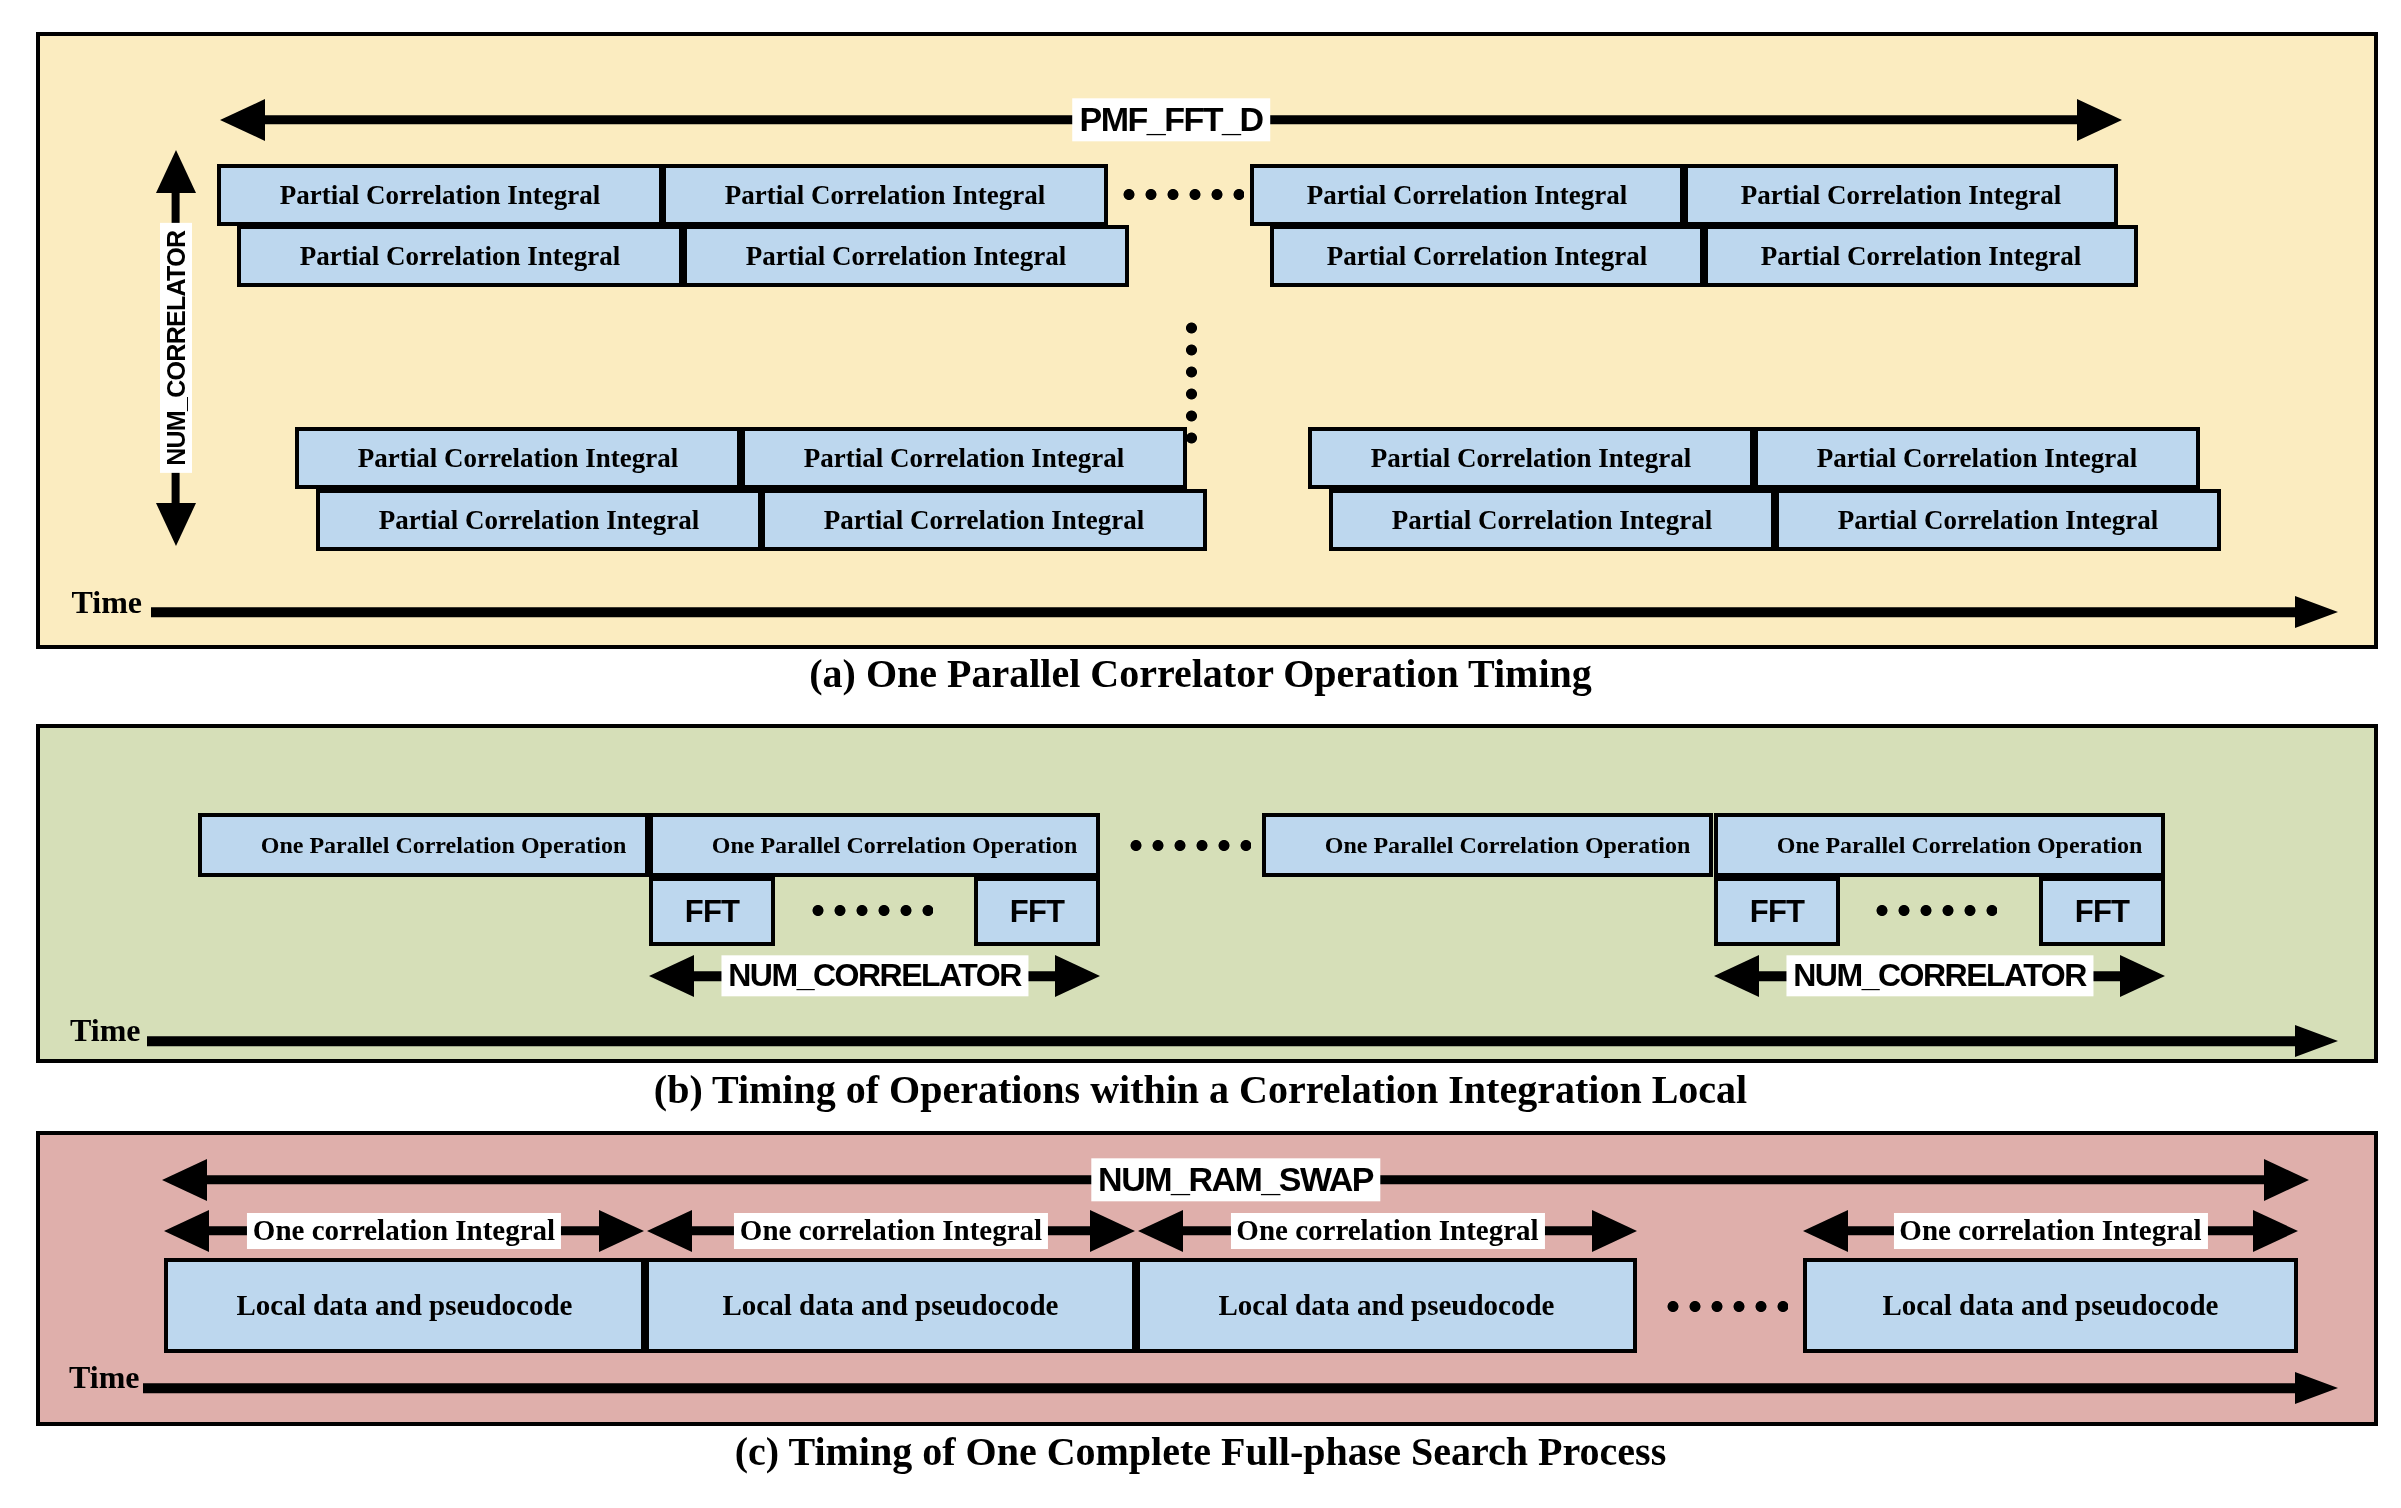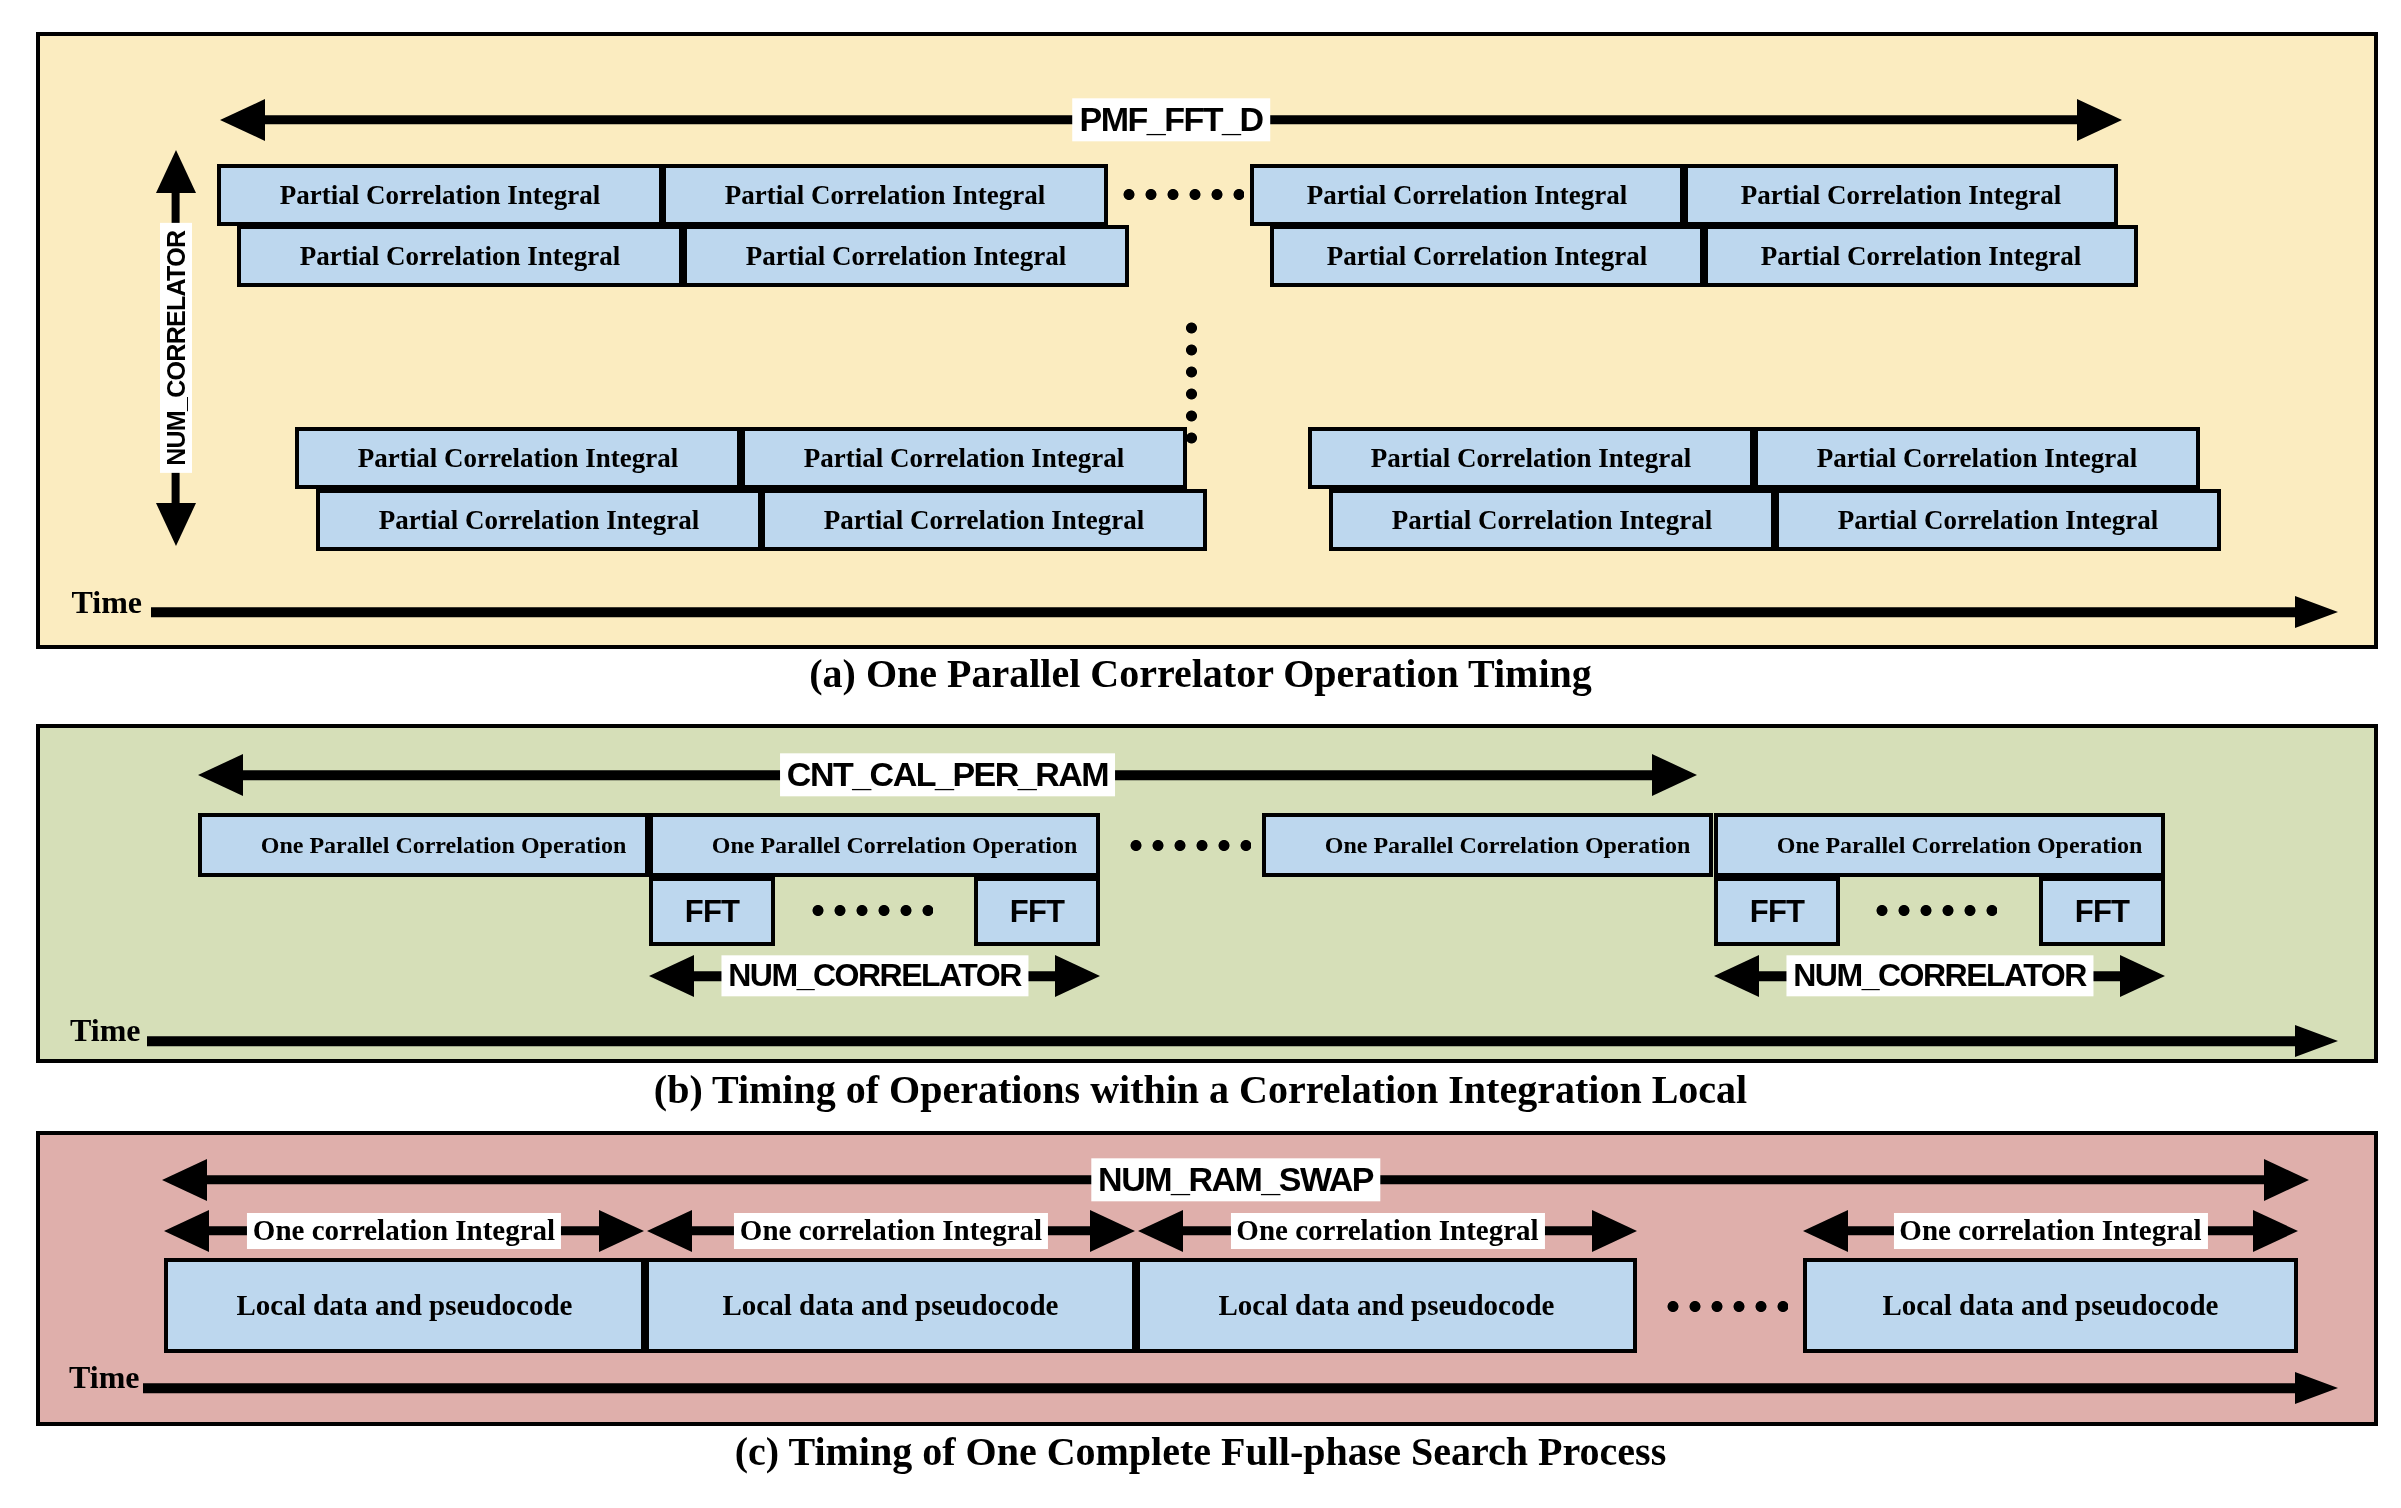--- a/index.html
+++ b/index.html
@@ -138,26 +138,20 @@
     <span class="time" style="left:31.5px;top:548px;">Time</span>
     <div class="tarrow" style="left:111px;top:559px;width:2187px;">
       <i class="line"></i>
       <i class="hr"></i>
     </div>
   </section>
   <div class="caption" style="top:650px;">(a) One Parallel Correlator Operation Timing</div>
 
   <section class="panel" id="panel-b">
 
-    <div class="harrow" style="left:158px;top:17.6px;width:1499px;">
-      <i class="hl"></i>
-      <i class="line"></i>
-      <i class="hr"></i>
-      <span class="albl">CNT_CAL_PER_RAM</span>
-    </div>
 
     <div class="pbox op" style="left:158px;top:85px;width:451px;">One Parallel Correlation Operation</div>
     <div class="pbox op" style="left:609px;top:85px;width:451px;">One Parallel Correlation Operation</div>
     <div class="hdots" style="left:1085px;top:111px;width:126px;"></div>
     <div class="pbox op" style="left:1222px;top:85px;width:451px;">One Parallel Correlation Operation</div>
     <div class="pbox op" style="left:1674px;top:85px;width:451px;">One Parallel Correlation Operation</div>
 
     <div class="pbox fft" style="left:609px;top:149px;width:126px;">FFT</div>
     <div class="hdots" style="left:767px;top:176px;width:126px;"></div>
     <div class="pbox fft" style="left:934px;top:149px;width:126px;">FFT</div>

